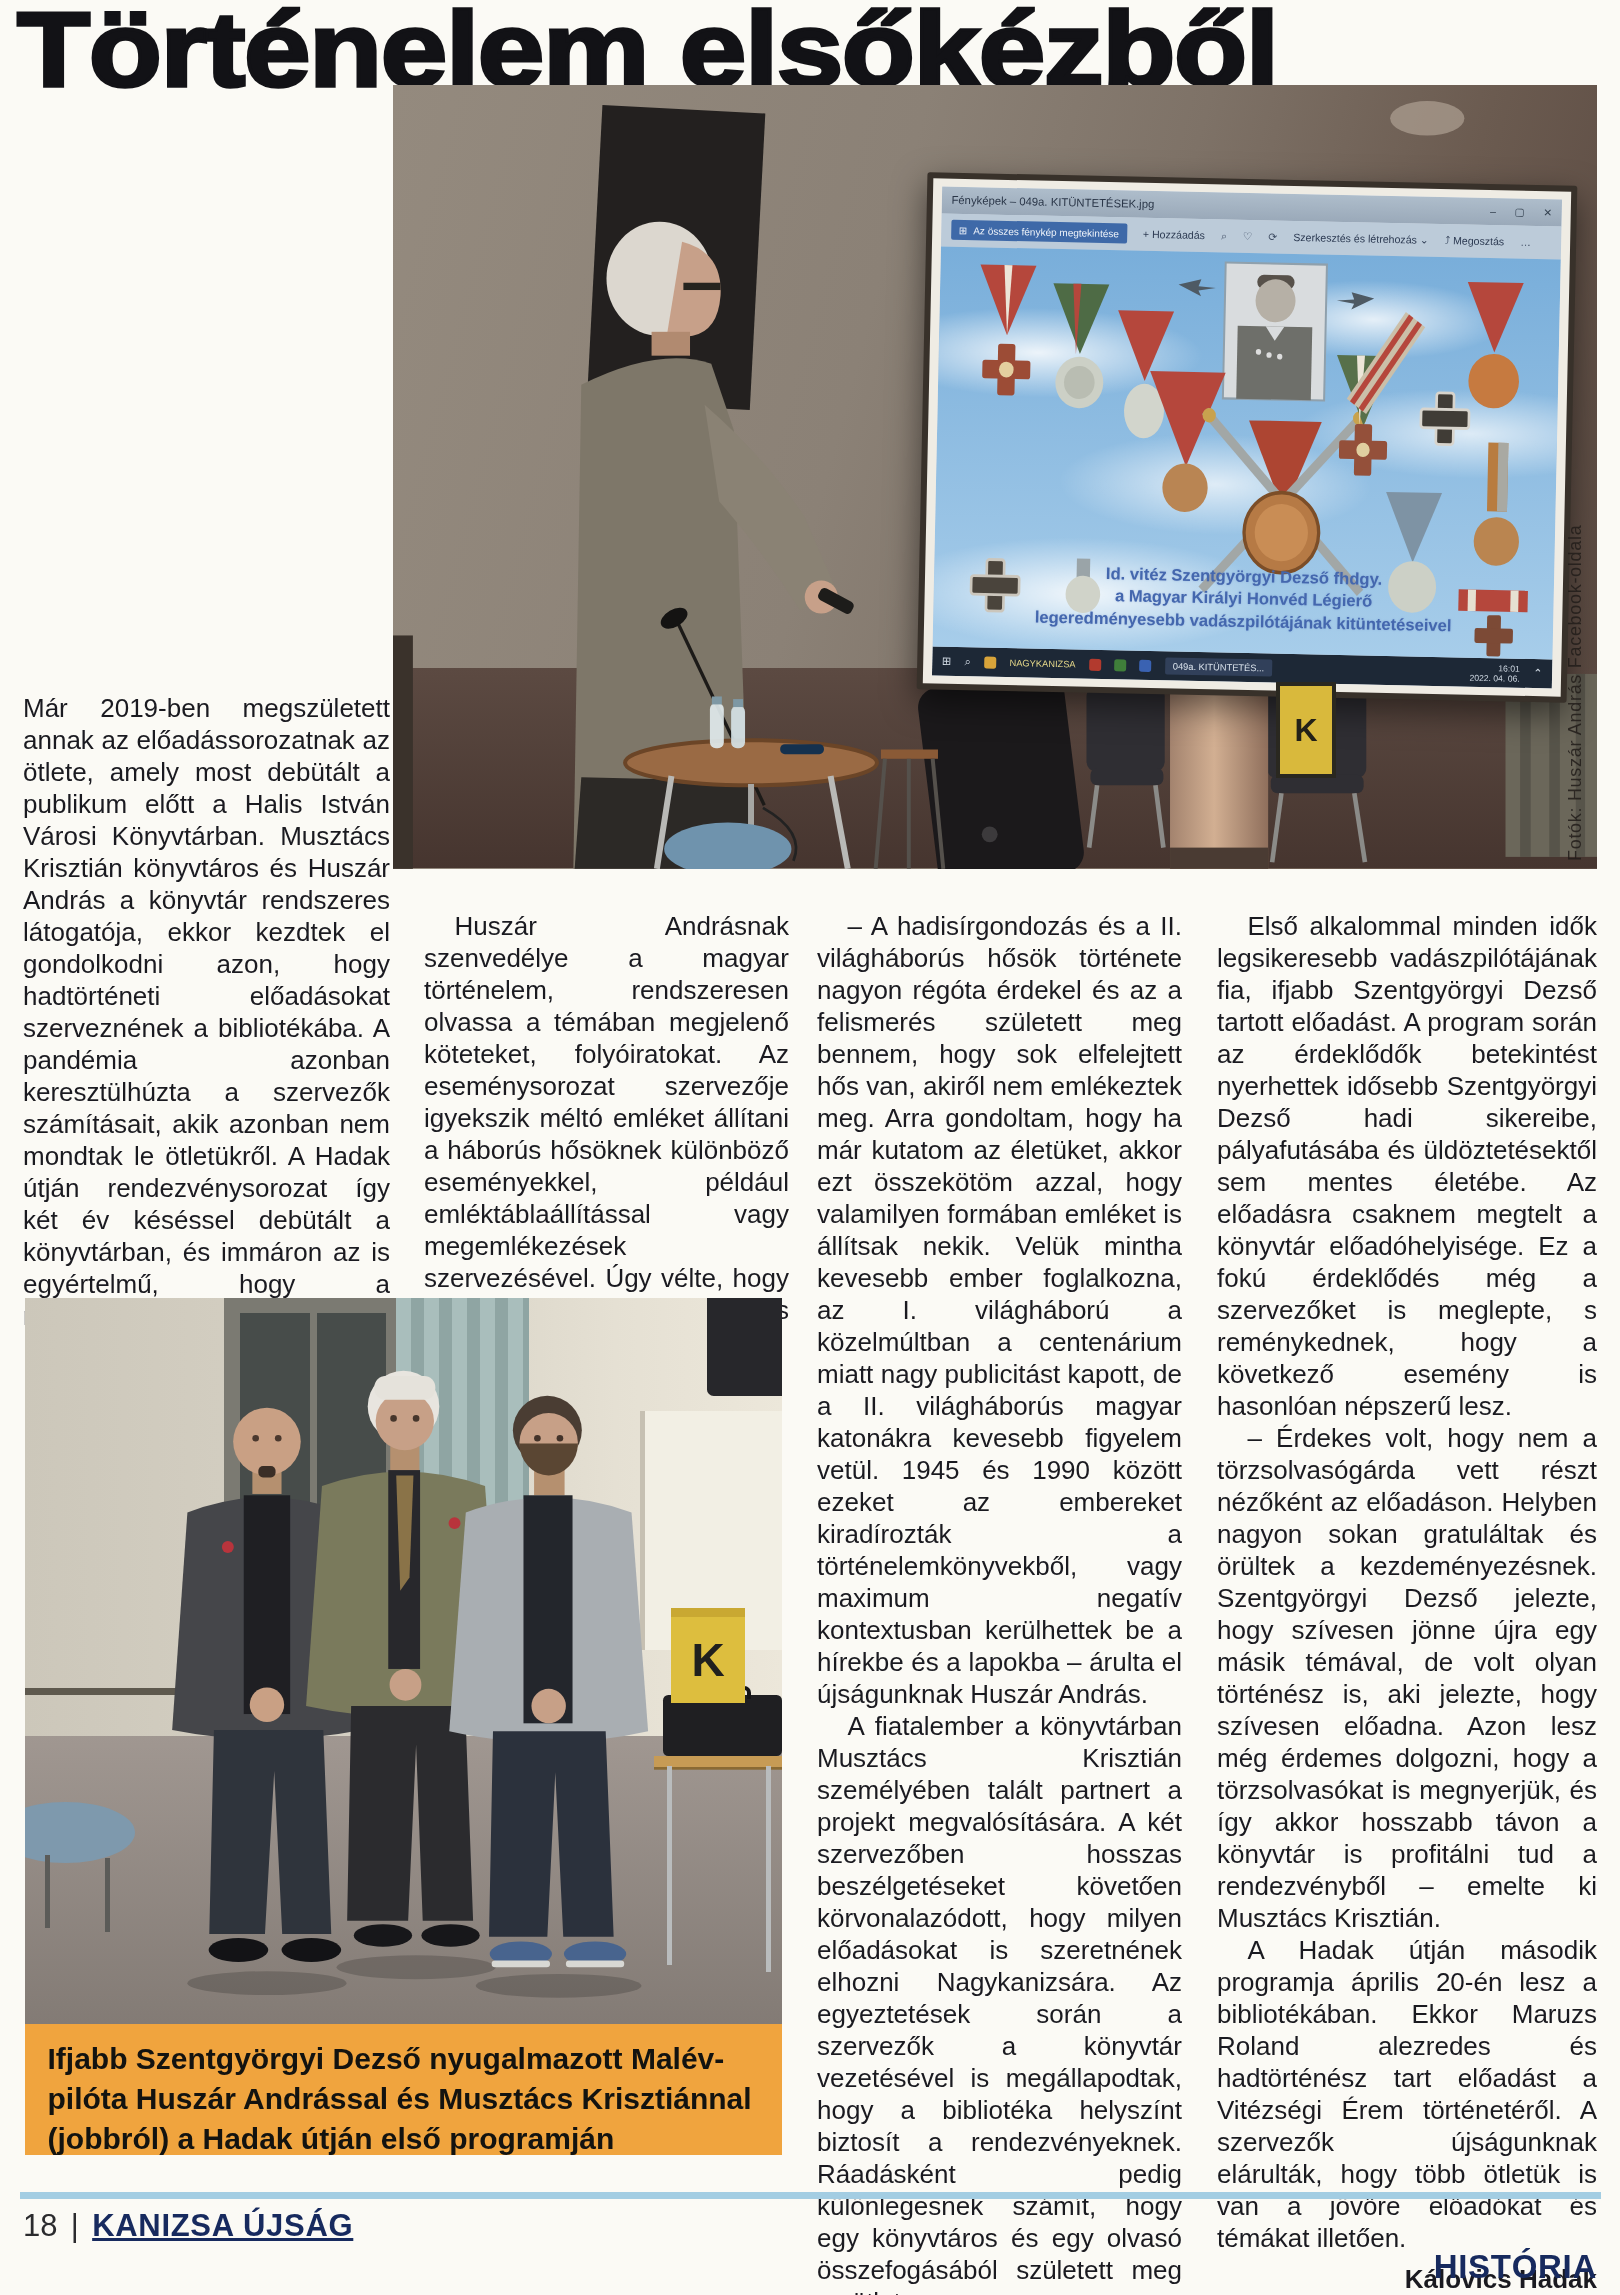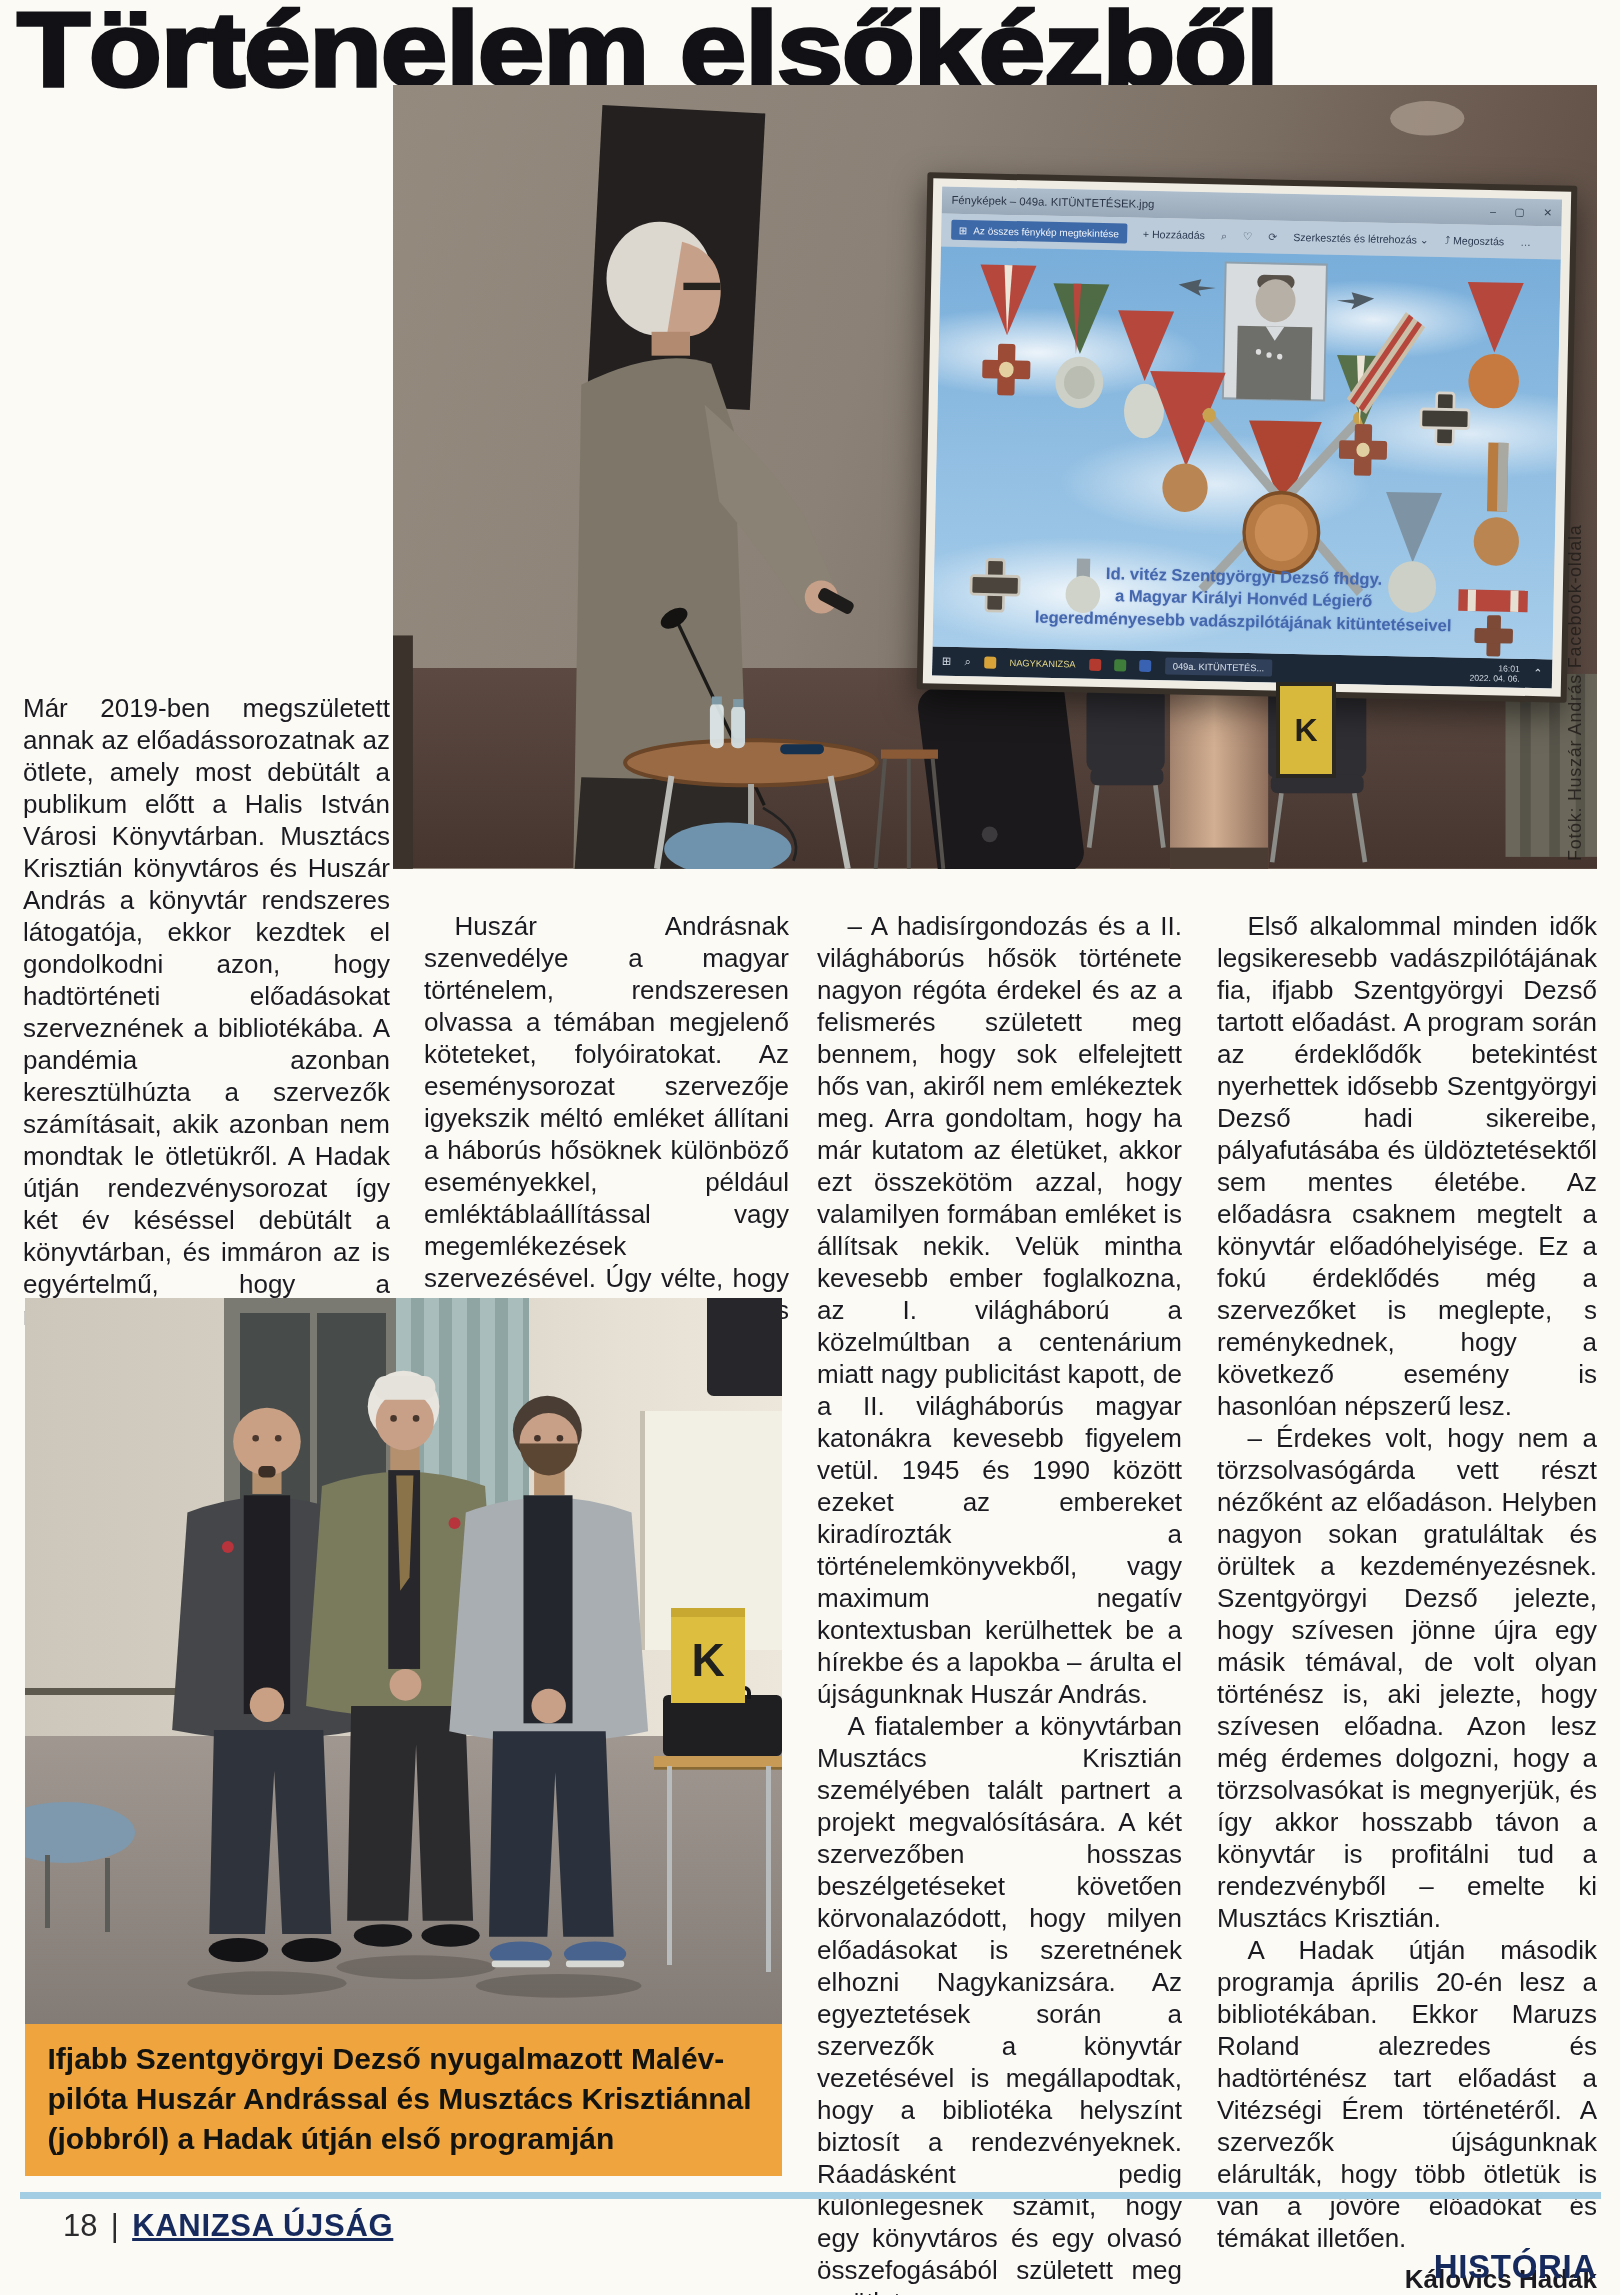--- a/index.html
+++ b/index.html
@@ -90,26 +90,26 @@
   .pb-case-handle{position:absolute;left:40px;top:-9.3px;width:40px;height:9.3px;border:4px solid #151517;
     border-bottom:none;border-radius:6.6px 6.6px 0 0;}
   .pb-kbox{position:absolute;left:646px;top:310px;width:74px;height:86px;background:#ddbe3e;
     border-top:9.3px solid #c9a832;display:flex;align-items:center;justify-content:center;
     font-size:46px;font-weight:900;color:#20201e;}
   .kbox-top{position:absolute;left:883px;top:597px;width:52px;height:88px;background:#d9b93c;
     border:4px solid #2a2820;display:flex;align-items:center;justify-content:center;
     font-size:32px;font-weight:900;color:#232118;z-index:4;}
 
   
-  .caption-box{left:25px;top:2024px;width:757px;height:152px;background:#f0a43e;}
+  .caption-box{left:25px;top:2024px;width:757px;height:131px;background:#f0a43e;}
   .caption-text{position:absolute;left:22.5px;top:14.6px;width:716px;font-size:30px;line-height:40px;
     font-weight:700;color:#131310;}
   .rule{left:20px;top:2192px;width:1581px;height:7.3px;background:#a3cde2;}
   .footer-left{left:23px;top:2208px;display:flex;align-items:baseline;gap:13.3px;font-size:31px;}
-  .f-num{color:#2b2b2e;font-weight:400;margin-left:40px;}
+  .f-num{color:#2b2b2e;font-weight:400;}
   .f-sep{color:#2b2b2e;font-weight:300;}
   .f-paper{color:#172a5e;font-weight:800;letter-spacing:0.7px;text-decoration:underline;}
   .footer-right{right:24px;top:2209px;font-size:33px;font-weight:800;color:#172a5e;letter-spacing:0.7px;margin-top:39px;}
 </style>
 </head>
 <body>
 
 <div id="page">
 
   <div class="abs headline">Történelem elsőkézből</div>

